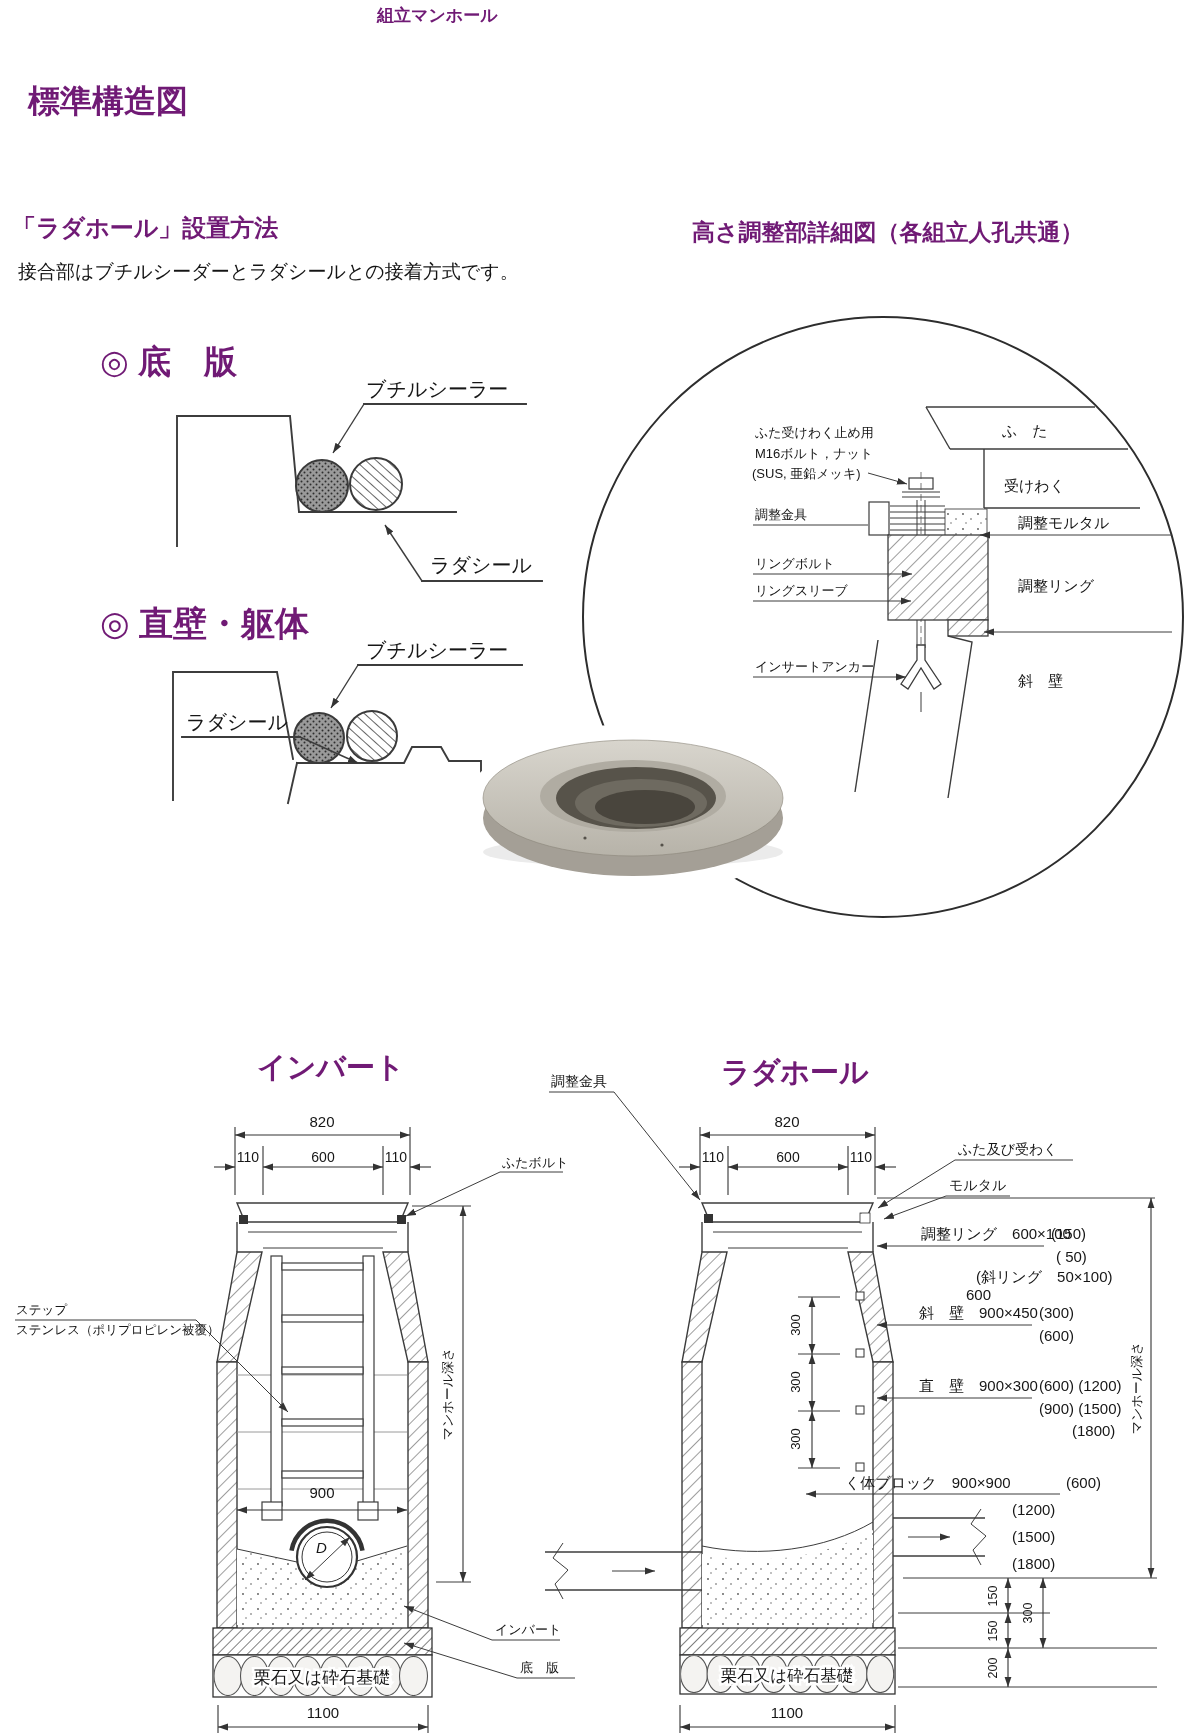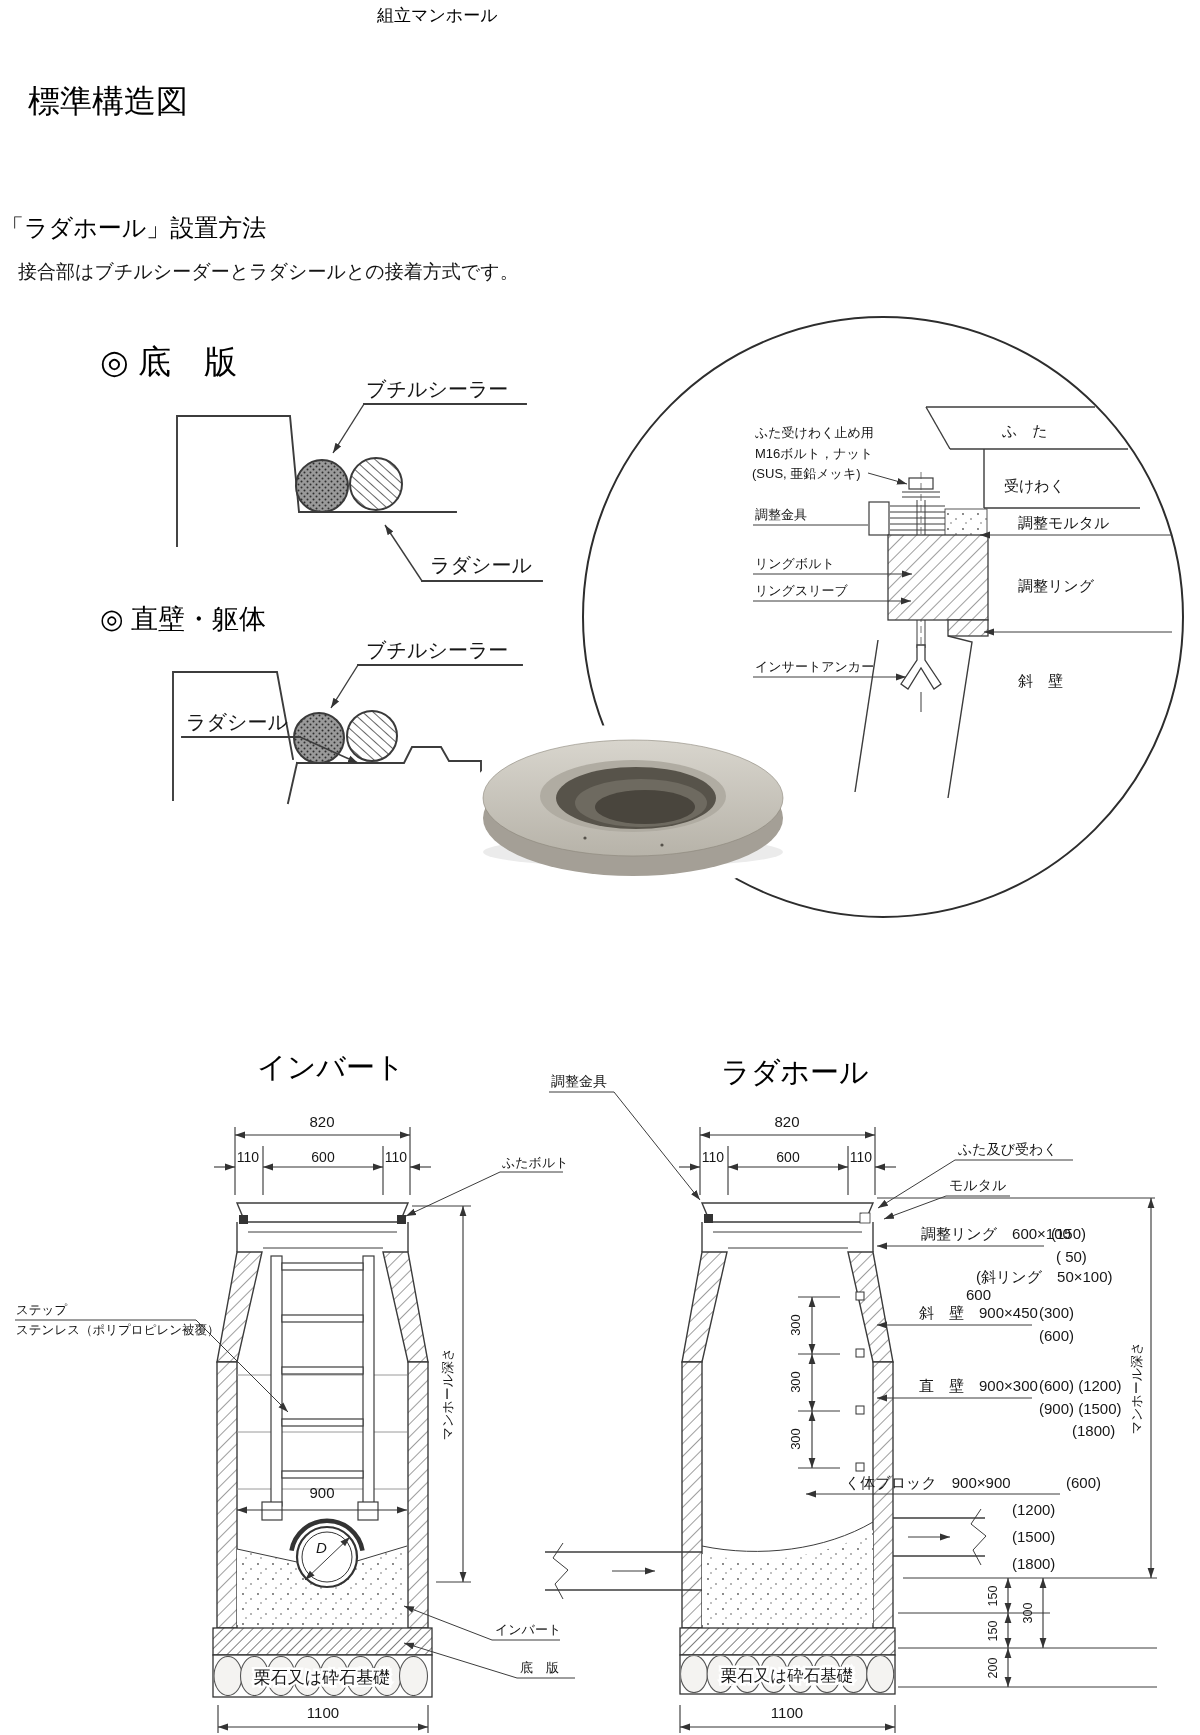--- a/index.html
+++ b/index.html
@@ -1,38 +1,39 @@
 <!DOCTYPE html>
 <html><head>
 <meta charset="utf-8">
 <style>
   html,body{margin:0;padding:0;background:#e8e8e8;}
   .page{position:relative;width:1200px;height:1735px;background:#ffffff;
         font-family:"Liberation Sans","DejaVu Sans",sans-serif;color:#141414;overflow:hidden;}
-  .h{position:absolute;font-weight:normal;white-space:nowrap;color:#000000;}
+  .h{position:absolute;font-weight:bold;white-space:nowrap;color:#701a75;}
   svg{position:absolute;left:0;top:0;}
   svg text{font-family:"Liberation Sans","DejaVu Sans",sans-serif;fill:#161616;}
   .ln{stroke:#3c3c3c;stroke-width:1.9;fill:none;stroke-linecap:square;}
   .md{stroke:#3c3c3c;stroke-width:1.4;fill:none;}
   .th{stroke:#3c3c3c;stroke-width:1;fill:none;}
   .jt{stroke:#9a9a9a;stroke-width:1;fill:none;}
   .dm{stroke:#333;stroke-width:1.1;fill:none;}
   .halo{stroke:#fff;stroke-width:5px;paint-order:stroke;}
 </style>
 </head>
 <body>
 
 <div class="page">
 
   <div class="h" style="left:377px;top:4px;font-size:17px;">組立マンホール</div>
   <div class="h" style="left:28px;top:80px;font-size:32px;">標準構造図</div>
-  <div class="h" style="left:0px;top:212px;font-size:24px;">「ラダホール」設置方法</div>
+  <div class="h" style="left:12px;top:212px;font-size:24px;">「ラダホール」設置方法</div>
   <div style="position:absolute;left:18px;top:259px;font-size:19px;white-space:nowrap;">接合部はブチルシーダーとラダシールとの接着方式です。</div>
+  <div class="h" style="left:692px;top:217px;font-size:23px;">高さ調整部詳細図（各組立人孔共通）</div>
   <div class="h" style="left:100px;top:340px;font-size:33px;">◎ 底　版</div>
-  <div class="h" style="left:100px;top:601px;font-size:27px;text-align:right;">◎ 直壁・躯体</div>
+  <div class="h" style="left:100px;top:601px;font-size:34px;text-align:right;">◎ 直壁・躯体</div>
   <div class="h" style="left:257px;top:1048px;font-size:29px;">インバート</div>
   <div class="h" style="left:721px;top:1053px;font-size:29px;">ラダホール</div>
 
   <svg width="1200" height="1735" viewBox="0 0 1200 1735">
     <defs>
       <marker id="arr" markerWidth="12" markerHeight="10" refX="10" refY="4" orient="auto-start-reverse" markerUnits="userSpaceOnUse">
         <path d="M0,0.6 L10,4 L0,7.4 Z" fill="#333"></path>
       </marker>
       <pattern id="hatch" width="9" height="9" patternUnits="userSpaceOnUse" patternTransform="rotate(45)">
         <rect width="9" height="9" fill="#fff"></rect>

